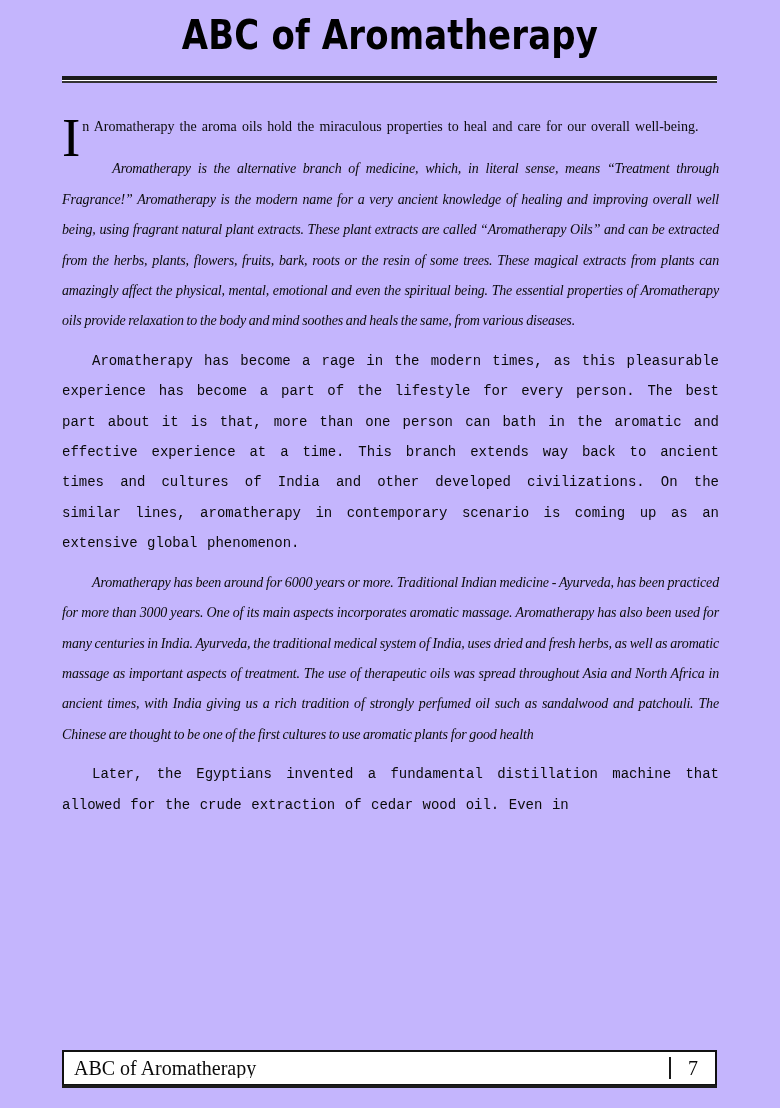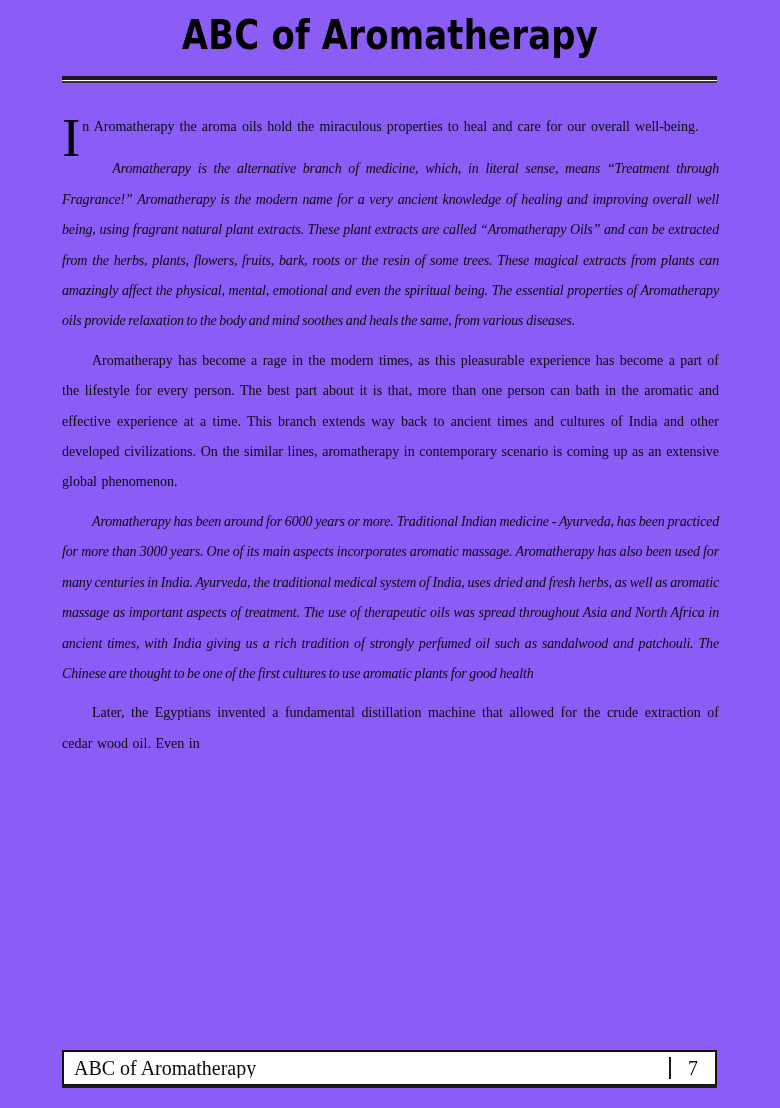--- a/index.html
+++ b/index.html
@@ -5,21 +5,21 @@
 <style>
   html, body {
     margin: 0;
     padding: 0;
     background: #ffffff;
   }
   .page {
     position: relative;
     width: 780px;
     height: 1108px;
-    background: #8b5cf6;
+    background: #c4b5fd;
     overflow: hidden;
     font-family: "Liberation Serif", "DejaVu Serif", serif;
     color: #0a0a0a;
     box-sizing: border-box;
   }
 
   
   .title-block {
     position: absolute;
     left: 0;
@@ -80,20 +80,21 @@
     word-spacing: 0.2px;
     hyphens: none;
   }
   p.para.tight {
     word-spacing: -0.6px;
     letter-spacing: -0.15px;
     font-style: italic;
   }
   p.para.loose {
     word-spacing: 1.1px;
+    font-family: Liberation Mono, monospace;
   }
   p.para:last-child {
     margin-bottom: 0;
   }
 
   
   p.para.first {
     text-indent: 0;
     margin-bottom: 12px;
     word-spacing: 1.6px;

